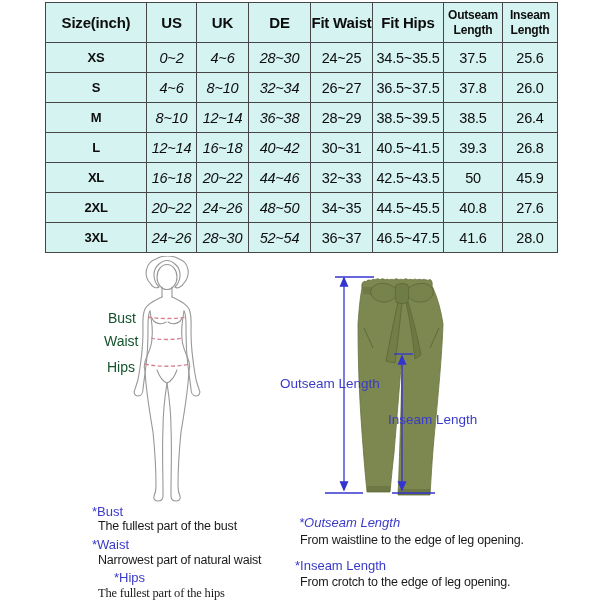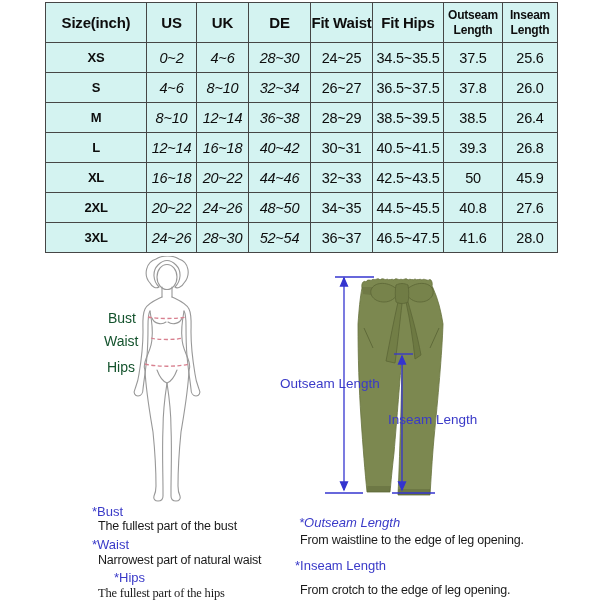--- a/index.html
+++ b/index.html
@@ -205,13 +205,13 @@
 <div class="note-term" style="left:92px;top:504px;">*Bust</div>
 <div class="note-desc" style="left:98px;top:519px;">The fullest part of the bust</div>
 <div class="note-term" style="left:92px;top:537px;">*Waist</div>
 <div class="note-desc" style="left:98px;top:553px;">Narrowest part of natural waist</div>
 <div class="note-term" style="left:92px;top:570px;margin-left:22px;">*Hips</div>
 <div class="note-desc" style="left:98px;top:586px;font-family:Liberation Serif, serif;">The fullest part of the hips</div>
 
 <div class="note-term" style="left:299px;top:515px;font-style:italic;">*Outseam Length</div>
 <div class="note-desc" style="left:300px;top:533px;text-align:center;">From waistline to the edge of leg opening.</div>
 <div class="note-term" style="left:295px;top:558px;">*Inseam Length</div>
-<div class="note-desc" style="left:300px;top:575px;margin-top:8px;">From crotch to the edge of leg opening.</div>
+<div class="note-desc" style="left:300px;top:575px;">From crotch to the edge of leg opening.</div>
 
 </body></html>

